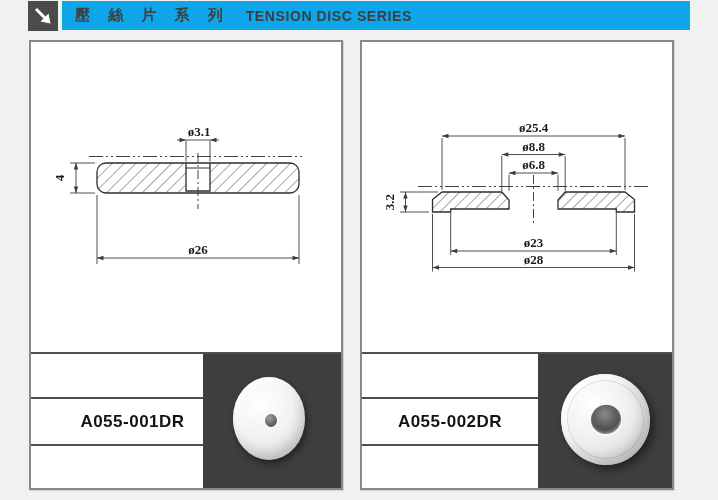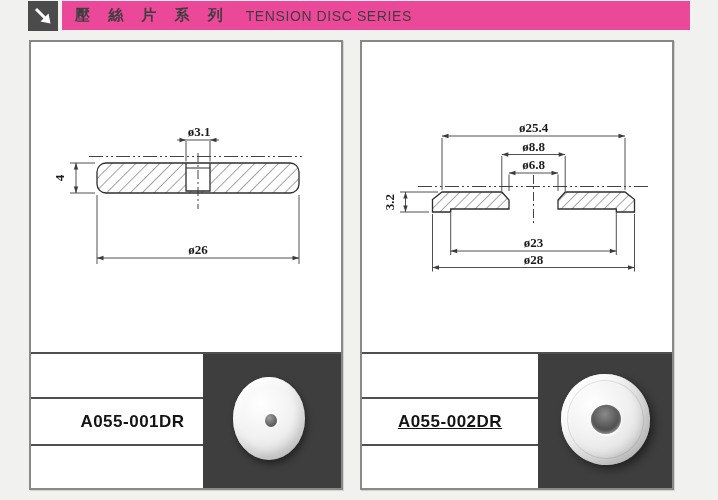--- a/index.html
+++ b/index.html
@@ -10,28 +10,28 @@
     font-family:"Liberation Sans", sans-serif;
   }
   
   .icon-box {
     position:absolute; left:28px; top:1px; width:30px; height:30px;
     background:#4b4b4b;
   }
   .icon-box svg { display:block; width:30px; height:30px; }
   .title-bar {
     position:absolute; left:62px; top:1px; width:628px; height:29px;
-    background:#ec4899; display:flex; align-items:center; padding-left:13px;
+    background:#0ea5e9; display:flex; align-items:center; padding-left:13px;
   }
   .title-zh {
     font-size:15px; font-weight:bold; color:#3e3e3e; letter-spacing:7px;
     white-space:nowrap;
   }
   .title-en {
-    font-size:14px; font-weight:normal; color:#3e3e3e; letter-spacing:0.6px;
+    font-size:14px; font-weight:bold; color:#3e3e3e; letter-spacing:0.6px;
     margin-left:16px; white-space:nowrap;
   }
   
   .panel {
     position:absolute; top:40px; width:314px; height:450px;
     background:#ffffff; border:2px solid #898989;
     box-shadow:1px 1px 0 rgba(0,0,0,0.12);
   }
   .panel-left  { left:29px;padding-left:36px; }
   .panel-right { left:360px; }
@@ -49,21 +49,21 @@
   .row-line.l1 { top:43px; }
   .row-line.l2 { top:90px; }
   .panel-left  .row-line { width:172px; }
   .panel-right .row-line { width:176px; }
   .part-number {
     position:absolute; left:0; top:45px; height:45px;
     display:flex; align-items:center; justify-content:center;
     font-size:17px; font-weight:bold; color:#141414; letter-spacing:0.5px;
   }
   .panel-left  .part-number { width:203px; }
-  .panel-right .part-number { width:176px;text-decoration:underline; }
+  .panel-right .part-number { width:176px; }
   .photo-box {
     position:absolute; right:0; top:0; bottom:0; background:#3e3e3e;
   }
   .panel-left  .photo-box { width:138px; }
   .panel-right .photo-box { width:134px; }
   .disc { position:absolute; border-radius:50%; }
   .disc1 {
     left:30px; top:23px; width:72px; height:83px;
     background:radial-gradient(circle at 38% 32%, #ffffff 0%, #f2f2f2 45%, #e6e6e6 68%, #cccccc 100%);
     box-shadow:2px 4px 7px rgba(0,0,0,0.45), inset -4px -7px 10px rgba(0,0,0,0.14), inset 3px 5px 7px rgba(255,255,255,0.9);

